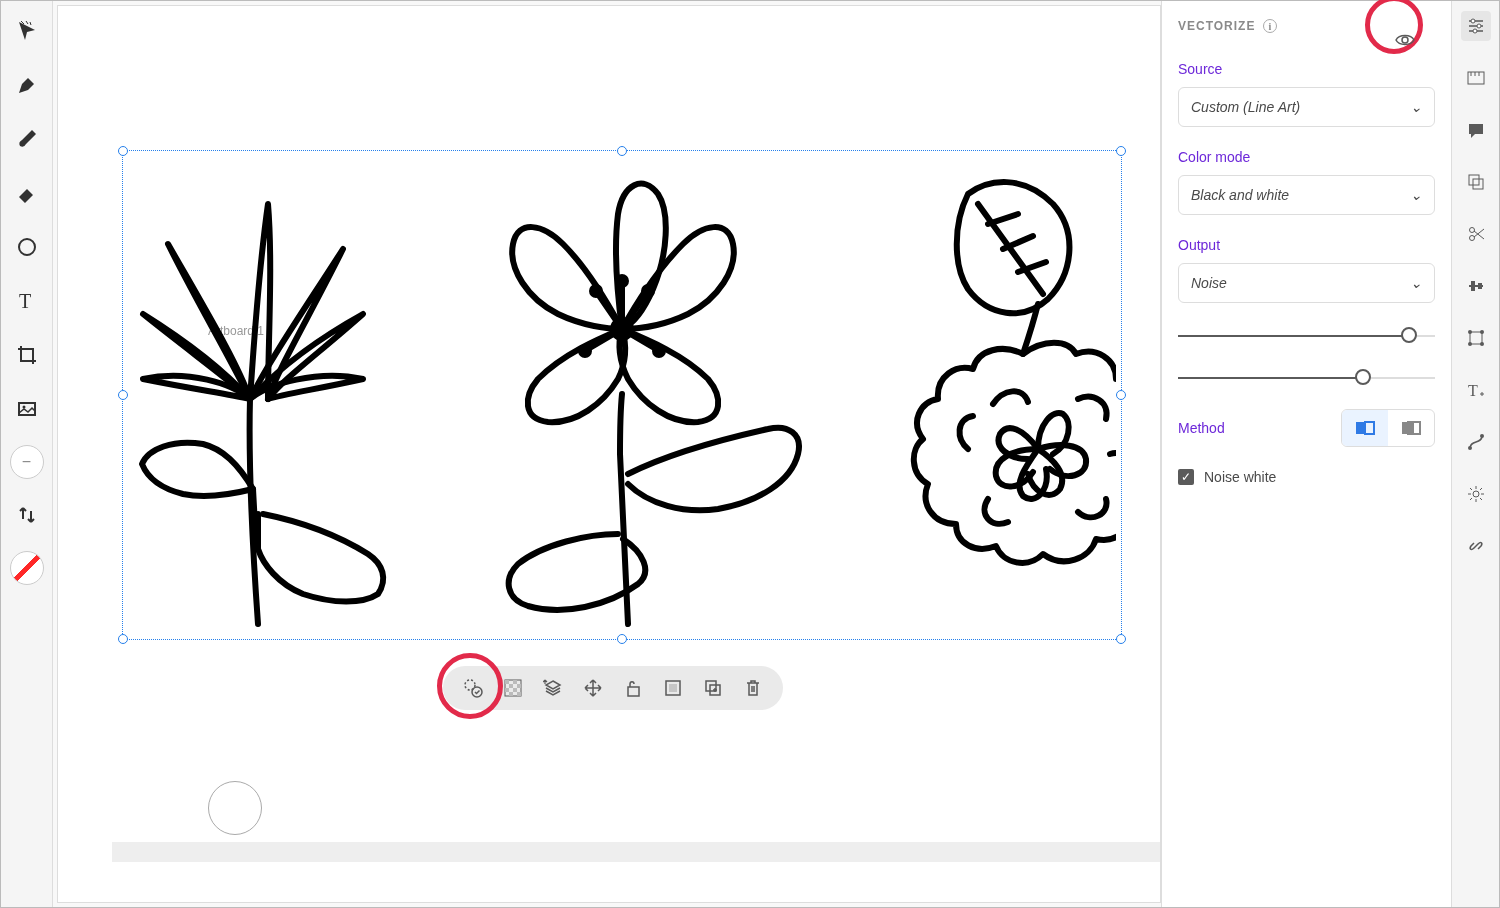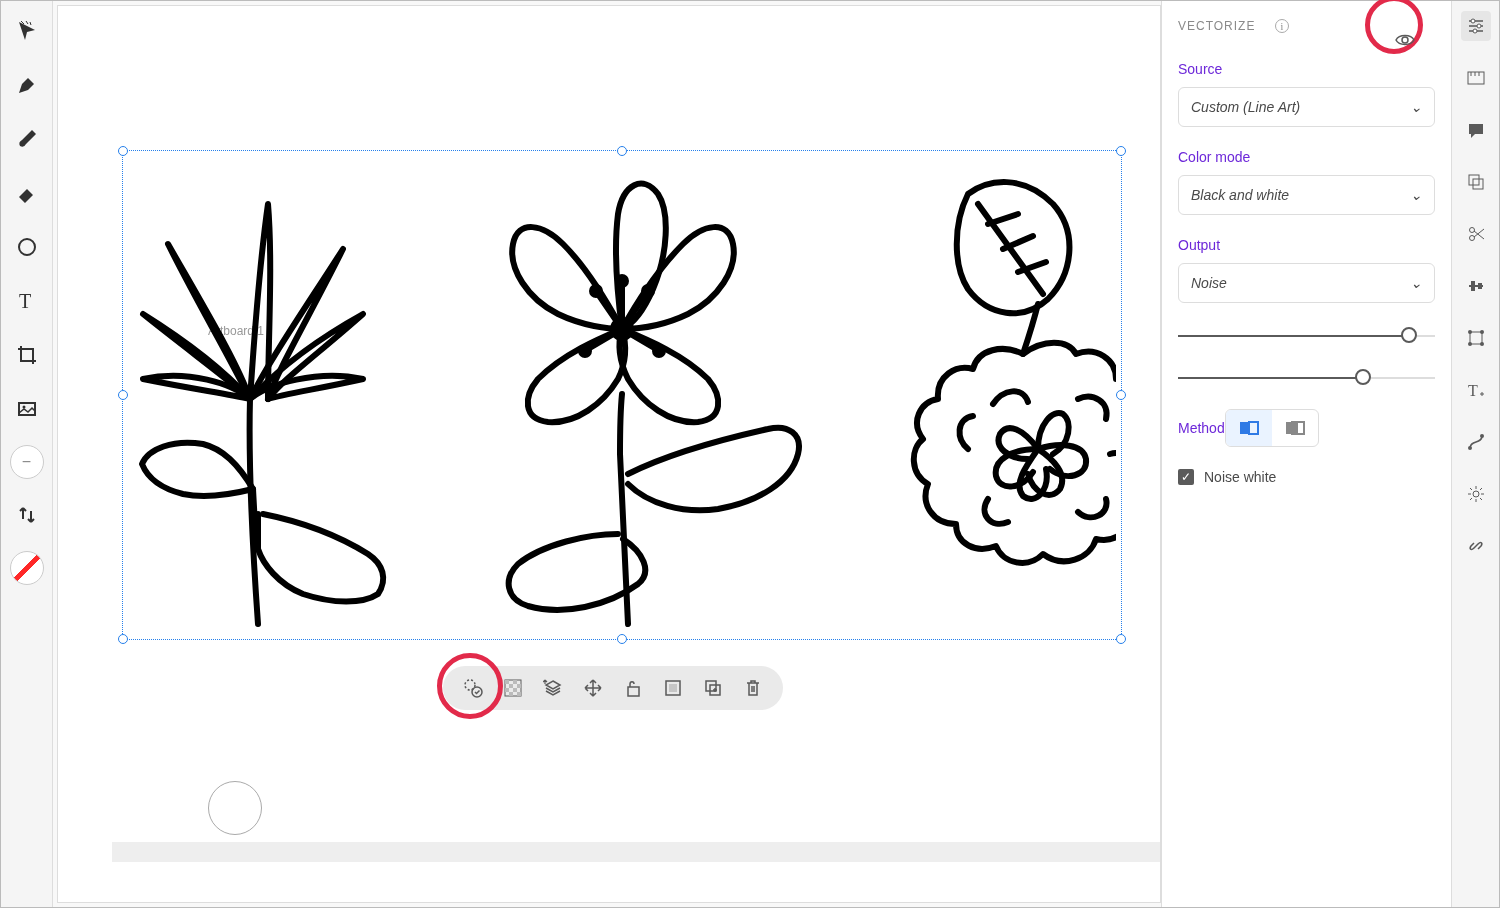--- a/index.html
+++ b/index.html
@@ -24,34 +24,34 @@
 .artboard-label { position: absolute; left: 150px; top: 318px; font-size: 12px; color: #999; }
 .flowers { position:absolute; left:70px; top:148px; width:988px; height:480px; }
 .flowers svg { width:100%; height:100%; }
 .round-dot { position:absolute; left:150px; top: 775px; width:54px; height:54px; border-radius:50%; border:1px solid #aaa; background:#fff;}
 .action-bar { position: absolute; left: 385px; top: 660px; height: 44px; display: flex; align-items: center; gap: 12px; padding: 0 16px; border-radius: 22px; background: #eaeaea; }
 .action-bar .ab-btn { width: 28px; height: 28px; display: flex; align-items: center; justify-content: center; color: #5a5a5a; cursor:pointer; }
 .highlight-circle { position: absolute; border: 5px solid #e22a4a; border-radius: 50%; pointer-events: none; }
 .hc1 { left: 379px; top: 647px; width: 66px; height: 66px; }
 .hc2 { left: 1365px; top: -4px; width: 58px; height: 58px; }
 .right-panel { width: 290px; background: #fff; border-left: 1px solid #ddd; padding: 18px 16px 16px 16px; overflow-y: auto; font-size: 14px; color: #4a4a4a; }
-.right-panel .panel-title { font-size: 12px; color: #8a8a8a; letter-spacing: 1px; display:flex; align-items:center; gap:20px; margin-bottom: 28px; }
+.right-panel .panel-title { font-size: 12px; color: #8a8a8a; letter-spacing: 1px; display:flex; align-items:center; gap:8px; margin-bottom: 28px; font-weight: bold; }
 .right-panel .panel-title .info-icon { width:14px; height:14px; border:1px solid #aaa; border-radius:50%; display:inline-flex; align-items:center; justify-content:center; font-size:10px; color:#888; font-family:serif;}
 .panel-title-wrap { display:flex; align-items:center; justify-content:space-between; }
 .eye-icon { width:24px; height:24px; display:flex; align-items:center; justify-content:center; color:#5a5a5a; cursor:pointer; position:relative; z-index:2; margin-right:18px;}
 .field-group { margin-bottom: 22px; }
 .field-label { font-size: 14px; color: #6d28d9; margin-bottom: 10px; }
 .dropdown { display: flex; align-items: center; justify-content: space-between; height: 40px; border: 1px solid #ddd; border-radius: 6px; padding: 0 12px; font-size: 14px; cursor:pointer;font-style:italic; }
 .slider-row { display: flex; align-items: center; justify-content: space-between; margin-bottom: 12px; }
 .slider-value { width: 56px; height: 36px; border: 1px solid #e5e5e5; border-radius: 4px; display:flex; align-items:center; justify-content:center; font-size:14px; color:#4a4a4a; }
 .slider-track { position: relative; height: 20px; }
 .slider-track .line { position:absolute; top:50%; left:0; right:0; height:2px; background:#ddd; }
 .slider-track .fill { position:absolute; top:50%; left:0; height:2px; background:#5a5a5a; }
 .slider-track .thumb { position:absolute; top:50%; transform:translate(-50%,-50%); width:16px; height:16px; border-radius:50%; border:2px solid #5a5a5a; background:#fff; }
-.method-row { display:flex; align-items:center; justify-content:flex-start; margin-bottom: 22px;}
+.method-row { display:flex; align-items:center; justify-content:space-between; margin-bottom: 22px;}
 .method-toggle { display:flex; border:1px solid #ddd; border-radius:6px; overflow:hidden; }
 .method-toggle .opt { width:46px; height:36px; display:flex; align-items:center; justify-content:center; cursor:pointer; }
 .method-toggle .opt.active { background:#eaf3ff; }
 .checkbox-row { display:flex; align-items:center; gap:10px; font-size:14px; color:#4a4a4a; }
 .checkbox-row .cb { width:16px; height:16px; background:#5a5a5a; color:#fff; display:flex; align-items:center; justify-content:center; border-radius:2px; font-size:12px;}
 .far-right-rail { width: 48px; background: #f5f5f5; border-left: 1px solid #ddd; display:flex; flex-direction:column; align-items:center; padding-top:10px; gap:22px; }
 .far-right-rail .rail-item { width:30px; height:30px; display:flex; align-items:center; justify-content:center; color:#5a5a5a; cursor:pointer; }
 .far-right-rail .rail-item.active { background:#e6e6e6; border-radius:4px; }
 </style>
 </head>

